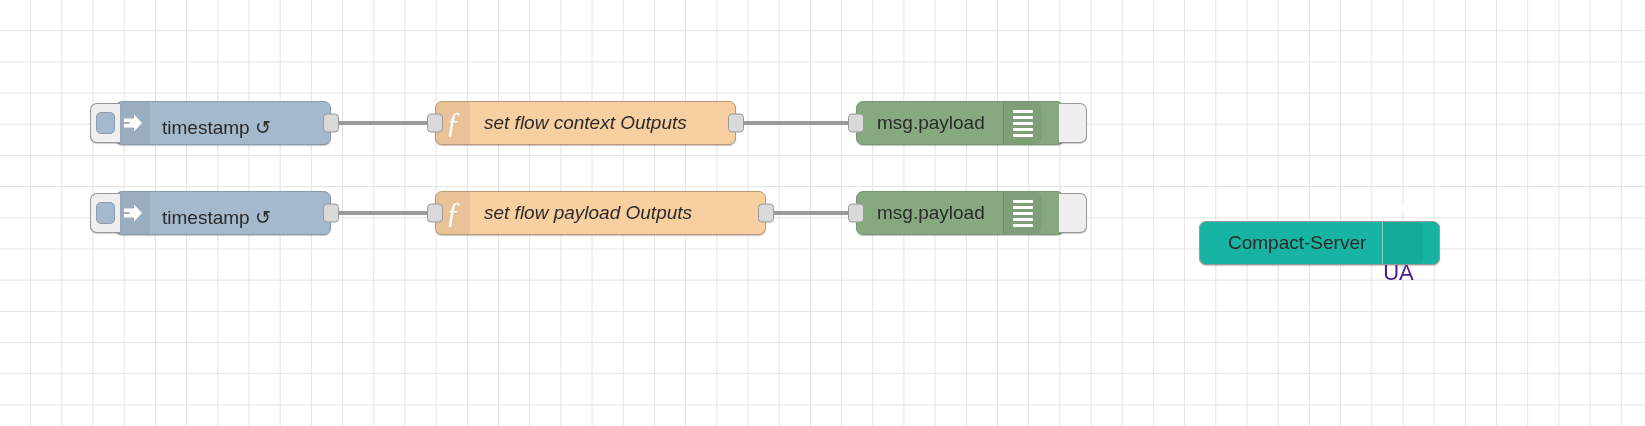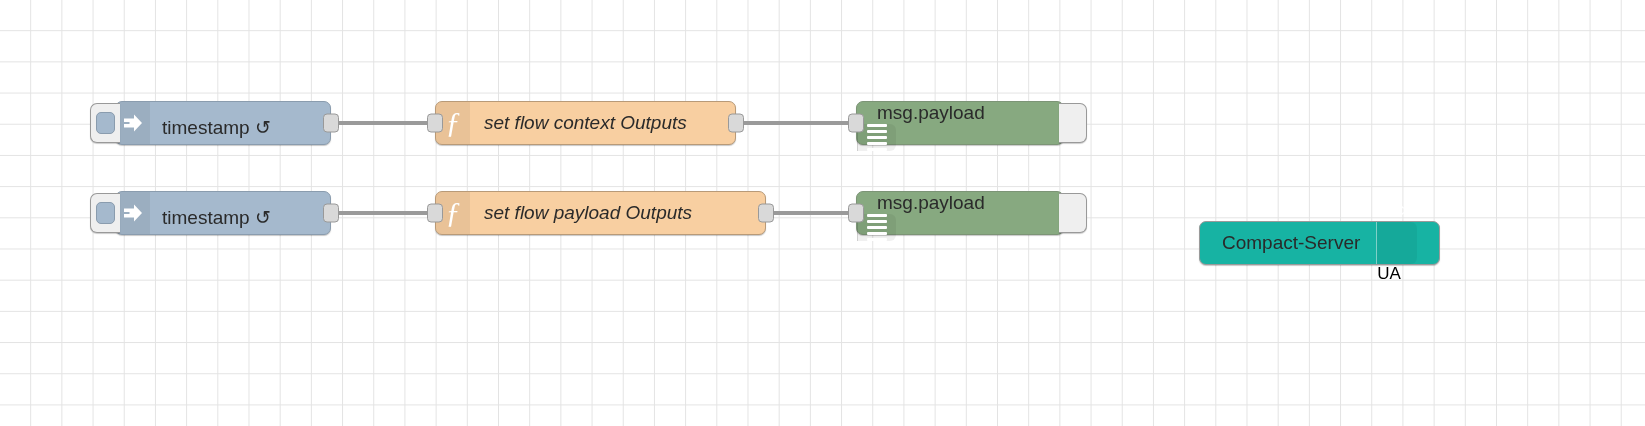--- a/index.html
+++ b/index.html
@@ -121,21 +121,20 @@
     padding: 0 16px 0 14px;
     font-style: italic;
     font-size: 19px;
   }
 
   
   .debug-node {
     background: #87a980;
     border-color: #7c9476;
     height: 44px;
-    flex-direction: column;
   }
   .debug-label {
     padding: 0 18px 0 20px;
   }
   .debug-icon-box {
     width: 38px;
     display: flex;
     align-items: center;
     justify-content: center;
     background: rgba(0,0,0,0.06);
@@ -169,21 +168,21 @@
     box-shadow: 0 1px 1px rgba(0,0,0,0.20);
   }
 
   
   .opcua-node {
     background: #17b3a3;
     border-color: #9a9a9a;
     height: 44px;
   }
   .opcua-label {
-    padding: 0 16px 0 22px;
+    padding: 0 16px 0 28px;
     font-size: 19px;
     color: #2a2a2a;
   }
   .opcua-icon-box {
     width: 40px;
     display: flex;
     flex-direction: column;
     align-items: flex-start;
     justify-content: center;
     background: rgba(0,0,0,0.05);
@@ -191,22 +190,22 @@
     border-radius: 0 6px 6px 0;
     flex: none;
     line-height: 1.02;
   }
   .opcua-icon-box .opc {
     color: #ffffff;
     font-size: 13px;
     letter-spacing: -0.4px;
   }
   .opcua-icon-box .ua {
-    color: #000000;
-    font-size: 17px;
+    color: #4c1d95;
+    font-size: 22px;
     letter-spacing: -0.2px;
     margin-top: 48px;
   }
 
   
   .port {
     position: absolute;
     width: 16px;
     height: 19px;
     background: #d9d9d9;

